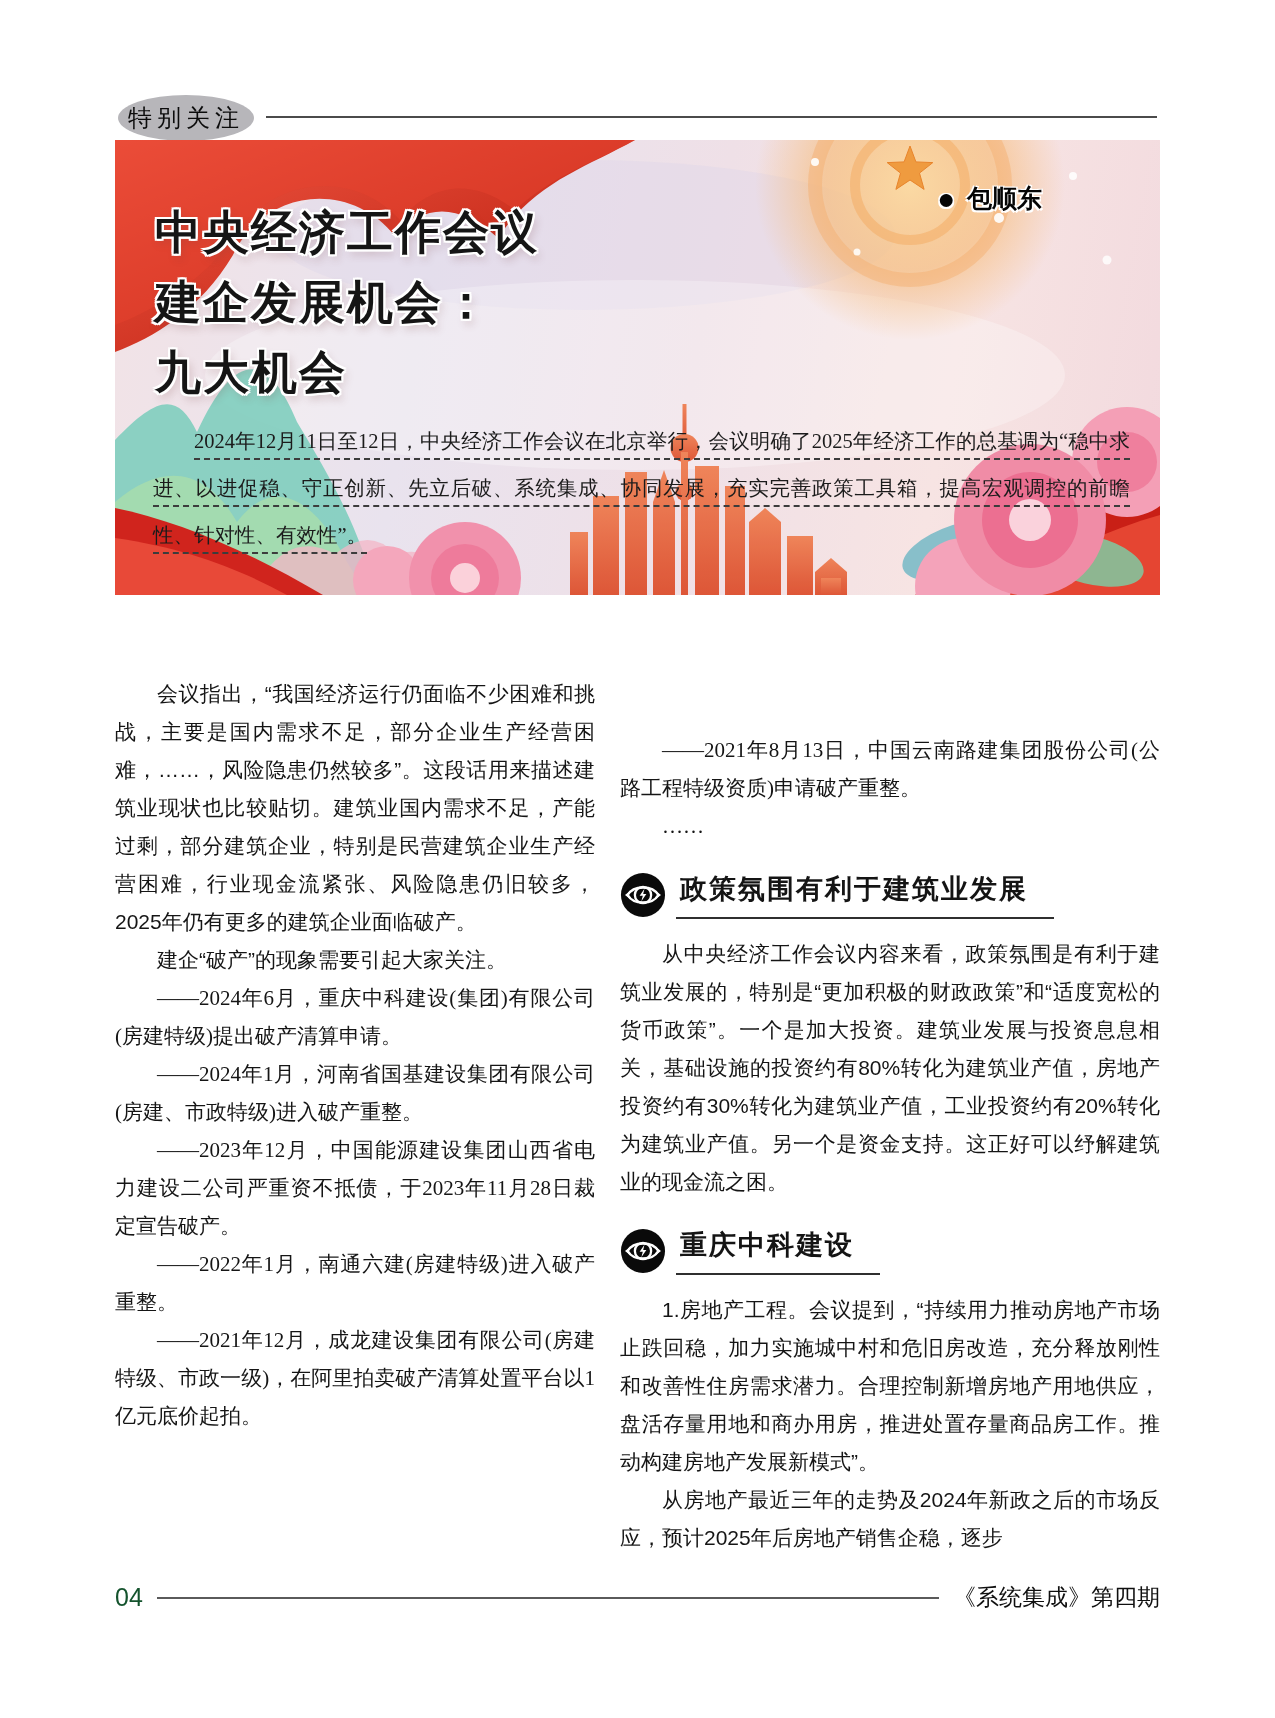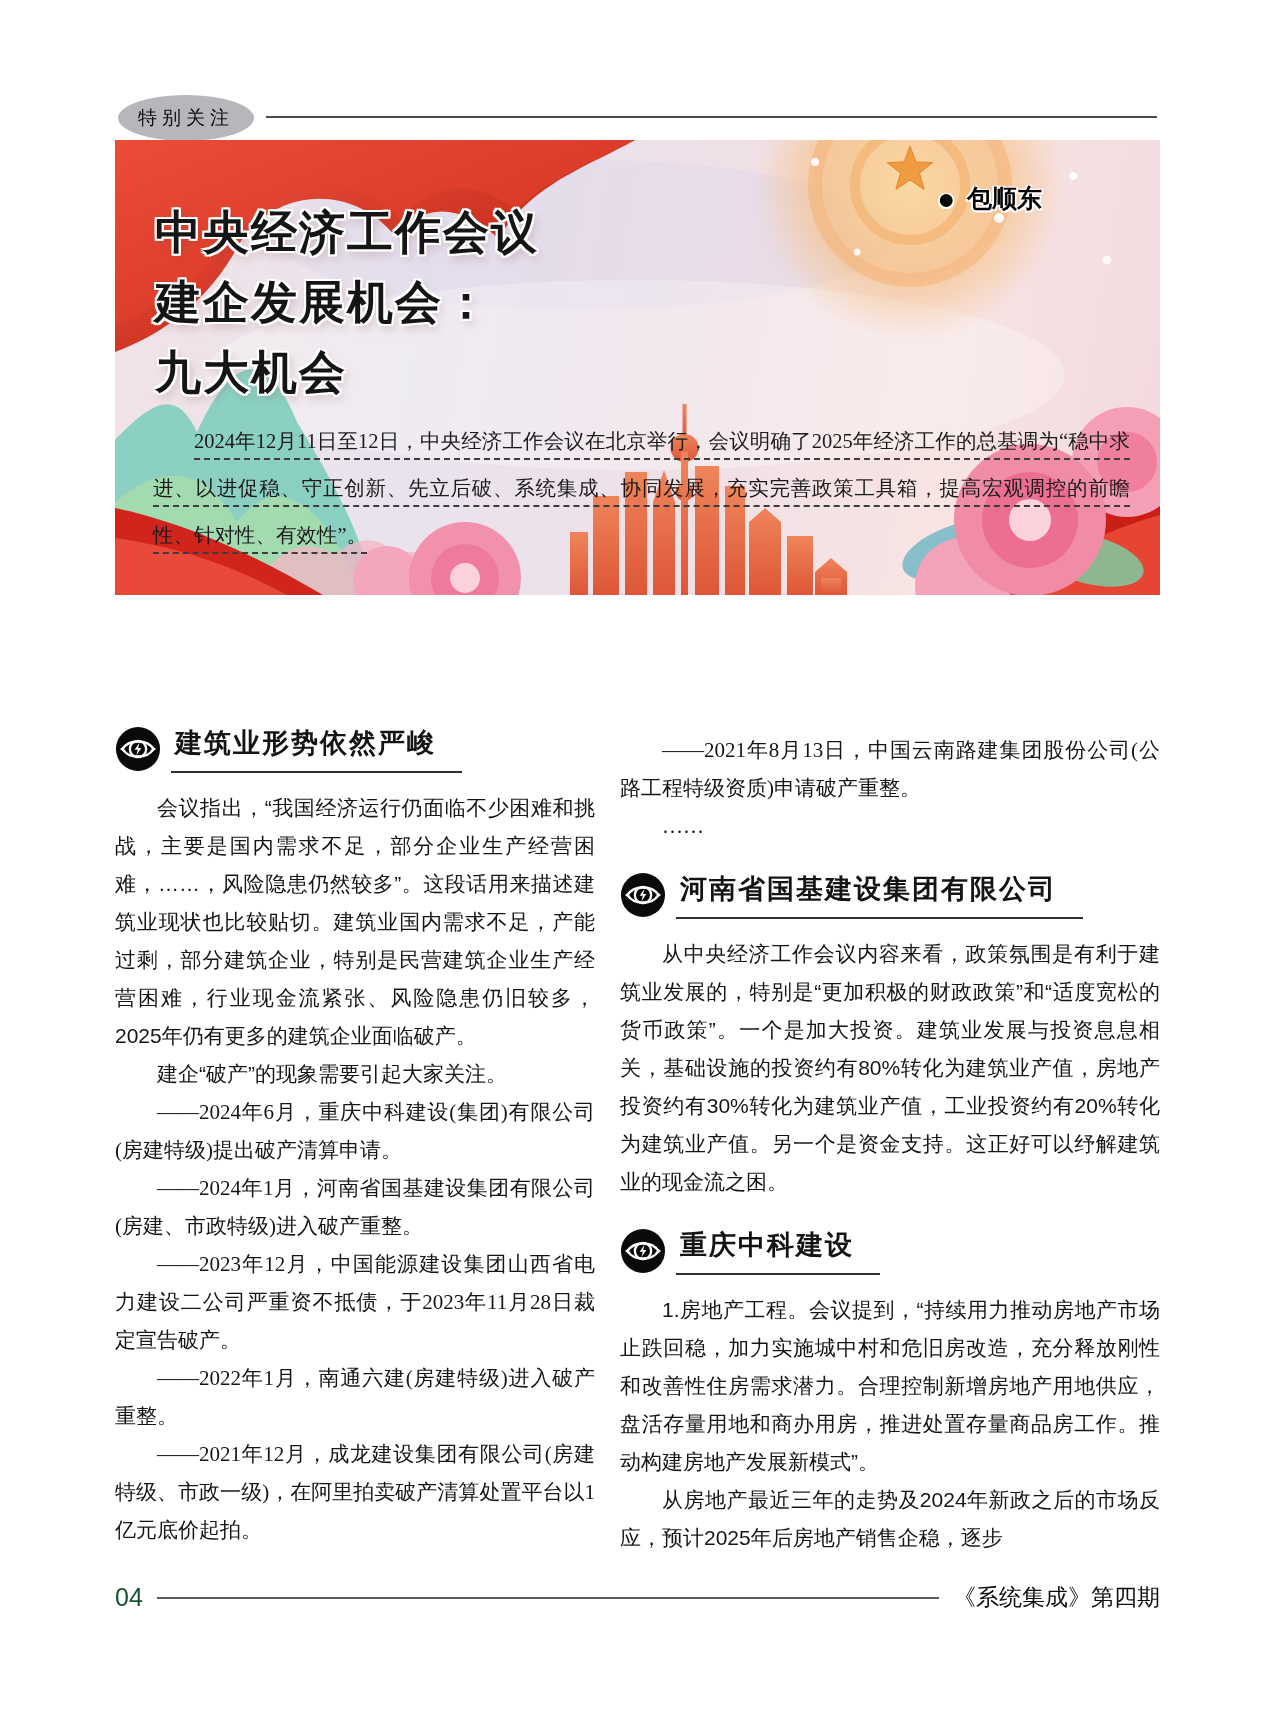--- a/index.html
+++ b/index.html
@@ -9,21 +9,21 @@
     font-family:"Liberation Sans", sans-serif; color:#141414; overflow:hidden;
   }
 
   
   .masthead { position:absolute; top:95px; left:118px; right:118px; height:48px; }
   .badge {
     position:absolute; left:0; top:0; width:136px; height:46px;
     background:#b7b6ba; border-radius:50%;
     display:flex; align-items:center; justify-content:center;
   }
-  .badge span { font-family:Liberation Mono, monospace; font-size:19px; letter-spacing:5px; color:#0c0c0c; }
+  .badge span { font-family:Liberation Mono, monospace; font-size:24px; letter-spacing:5px; color:#0c0c0c; }
   .masthead-line { position:absolute; left:148px; right:0; top:21px; height:0; border-top:2px solid #4b4b4b; }
 
   
   .banner {
     position:absolute; left:115px; top:140px; width:1045px; height:455px; overflow:hidden;
     background:linear-gradient(100deg,#f2e3e6 0%,#e9e3ee 30%,#efe0e7 55%,#f7e4e3 78%,#f2d9de 100%);
   }
   .banner-art { position:absolute; inset:0; width:100%; height:100%; z-index:1; }
   .banner-title {
     position:absolute; left:40px; top:62px; z-index:3; display:flex; flex-direction:column;
@@ -178,54 +178,43 @@
       <span>建企发展机会：</span>
       <span>九大机会</span>
     </h1>
 
     <p class="banner-intro">2024年12月11日至12日，中央经济工作会议在北京举行，会议明确了2025年经济工作的总基调为“稳中求进、以进促稳、守正创新、先立后破、系统集成、协同发展，充实完善政策工具箱，提高宏观调控的前瞻性、针对性、有效性”。</p>
   </section>
 
   <main class="columns">
 
     <div class="col col-left">
+      <p class="body-p">会议指出，“我国经济运行仍面临不少困难和挑战，主要是国内需求不足，部分企业生产经营困难，……，风险隐患仍然较多”。这段话用来描述建筑业现状也比较贴切。建筑业国内需求不足，产能过剩，部分建筑企业，特别是民营建筑企业生产经营困难，行业现金流紧张、风险隐患仍旧较多，2025年仍有更多的建筑企业面临破产。</p>
+      <p class="body-p">建企“破产”的现象需要引起大家关注。</p>
+      <p class="body-p kai">——2024年6月，重庆中科建设(集团)有限公司(房建特级)提出破产清算申请。</p>
+      <p class="body-p kai">——2024年1月，河南省国基建设集团有限公司(房建、市政特级)进入破产重整。</p>
+      <p class="body-p kai">——2023年12月，中国能源建设集团山西省电力建设二公司严重资不抵债，于2023年11月28日裁定宣告破产。</p>
+      <p class="body-p kai">——2022年1月，南通六建(房建特级)进入破产重整。</p>
+      <p class="body-p kai">——2021年12月，成龙建设集团有限公司(房建特级、市政一级)，在阿里拍卖破产清算处置平台以1亿元底价起拍。</p>
+    </div>
+
+    <div class="col col-right">
+      <p class="body-p kai first-item">——2021年8月13日，中国云南路建集团股份公司(公路工程特级资质)申请破产重整。</p>
+      <p class="body-p kai">……</p>
+
       <h2 class="sec-heading">
         <svg class="eye" viewBox="0 0 48 48" xmlns="http://www.w3.org/2000/svg">
           <circle cx="24" cy="24" r="23" fill="#0a0a0a"></circle>
           <path d="M8 24 C14 13.5, 34 13.5, 40 24 C34 34.5, 14 34.5, 8 24 Z" fill="none" stroke="#fff" stroke-width="2.6"></path>
           <circle cx="24" cy="24" r="8.5" fill="none" stroke="#fff" stroke-width="2.4"></circle>
           <path d="M25.5 17.5 L20.5 24.8 L23.8 24.8 L22.3 30.5 L27.5 23 L24.2 23 Z" fill="#fff"></path>
           <path d="M10.5 21 L6.8 24 L10.5 27" stroke="#fff" stroke-width="2" fill="none"></path>
           <path d="M37.5 21 L41.2 24 L37.5 27" stroke="#fff" stroke-width="2" fill="none"></path>
         </svg>
-        <span class="sec-text">建筑业形势依然严峻</span>
-      </h2>
-      <p class="body-p">会议指出，“我国经济运行仍面临不少困难和挑战，主要是国内需求不足，部分企业生产经营困难，……，风险隐患仍然较多”。这段话用来描述建筑业现状也比较贴切。建筑业国内需求不足，产能过剩，部分建筑企业，特别是民营建筑企业生产经营困难，行业现金流紧张、风险隐患仍旧较多，2025年仍有更多的建筑企业面临破产。</p>
-      <p class="body-p">建企“破产”的现象需要引起大家关注。</p>
-      <p class="body-p kai">——2024年6月，重庆中科建设(集团)有限公司(房建特级)提出破产清算申请。</p>
-      <p class="body-p kai">——2024年1月，河南省国基建设集团有限公司(房建、市政特级)进入破产重整。</p>
-      <p class="body-p kai">——2023年12月，中国能源建设集团山西省电力建设二公司严重资不抵债，于2023年11月28日裁定宣告破产。</p>
-      <p class="body-p kai">——2022年1月，南通六建(房建特级)进入破产重整。</p>
-      <p class="body-p kai">——2021年12月，成龙建设集团有限公司(房建特级、市政一级)，在阿里拍卖破产清算处置平台以1亿元底价起拍。</p>
-    </div>
-
-    <div class="col col-right">
-      <p class="body-p kai first-item">——2021年8月13日，中国云南路建集团股份公司(公路工程特级资质)申请破产重整。</p>
-      <p class="body-p kai">……</p>
-
-      <h2 class="sec-heading">
-        <svg class="eye" viewBox="0 0 48 48" xmlns="http://www.w3.org/2000/svg">
-          <circle cx="24" cy="24" r="23" fill="#0a0a0a"></circle>
-          <path d="M8 24 C14 13.5, 34 13.5, 40 24 C34 34.5, 14 34.5, 8 24 Z" fill="none" stroke="#fff" stroke-width="2.6"></path>
-          <circle cx="24" cy="24" r="8.5" fill="none" stroke="#fff" stroke-width="2.4"></circle>
-          <path d="M25.5 17.5 L20.5 24.8 L23.8 24.8 L22.3 30.5 L27.5 23 L24.2 23 Z" fill="#fff"></path>
-          <path d="M10.5 21 L6.8 24 L10.5 27" stroke="#fff" stroke-width="2" fill="none"></path>
-          <path d="M37.5 21 L41.2 24 L37.5 27" stroke="#fff" stroke-width="2" fill="none"></path>
-        </svg>
-        <span class="sec-text">河南省国基建设集团有限公司</span>
+        <span class="sec-text">政策氛围有利于建筑业发展</span>
       </h2>
       <p class="body-p">从中央经济工作会议内容来看，政策氛围是有利于建筑业发展的，特别是“更加积极的财政政策”和“适度宽松的货币政策”。一个是加大投资。建筑业发展与投资息息相关，基础设施的投资约有80%转化为建筑业产值，房地产投资约有30%转化为建筑业产值，工业投资约有20%转化为建筑业产值。另一个是资金支持。这正好可以纾解建筑业的现金流之困。</p>
 
       <h2 class="sec-heading">
         <svg class="eye" viewBox="0 0 48 48" xmlns="http://www.w3.org/2000/svg">
           <circle cx="24" cy="24" r="23" fill="#0a0a0a"></circle>
           <path d="M8 24 C14 13.5, 34 13.5, 40 24 C34 34.5, 14 34.5, 8 24 Z" fill="none" stroke="#fff" stroke-width="2.6"></path>
           <circle cx="24" cy="24" r="8.5" fill="none" stroke="#fff" stroke-width="2.4"></circle>
           <path d="M25.5 17.5 L20.5 24.8 L23.8 24.8 L22.3 30.5 L27.5 23 L24.2 23 Z" fill="#fff"></path>
           <path d="M10.5 21 L6.8 24 L10.5 27" stroke="#fff" stroke-width="2" fill="none"></path>

